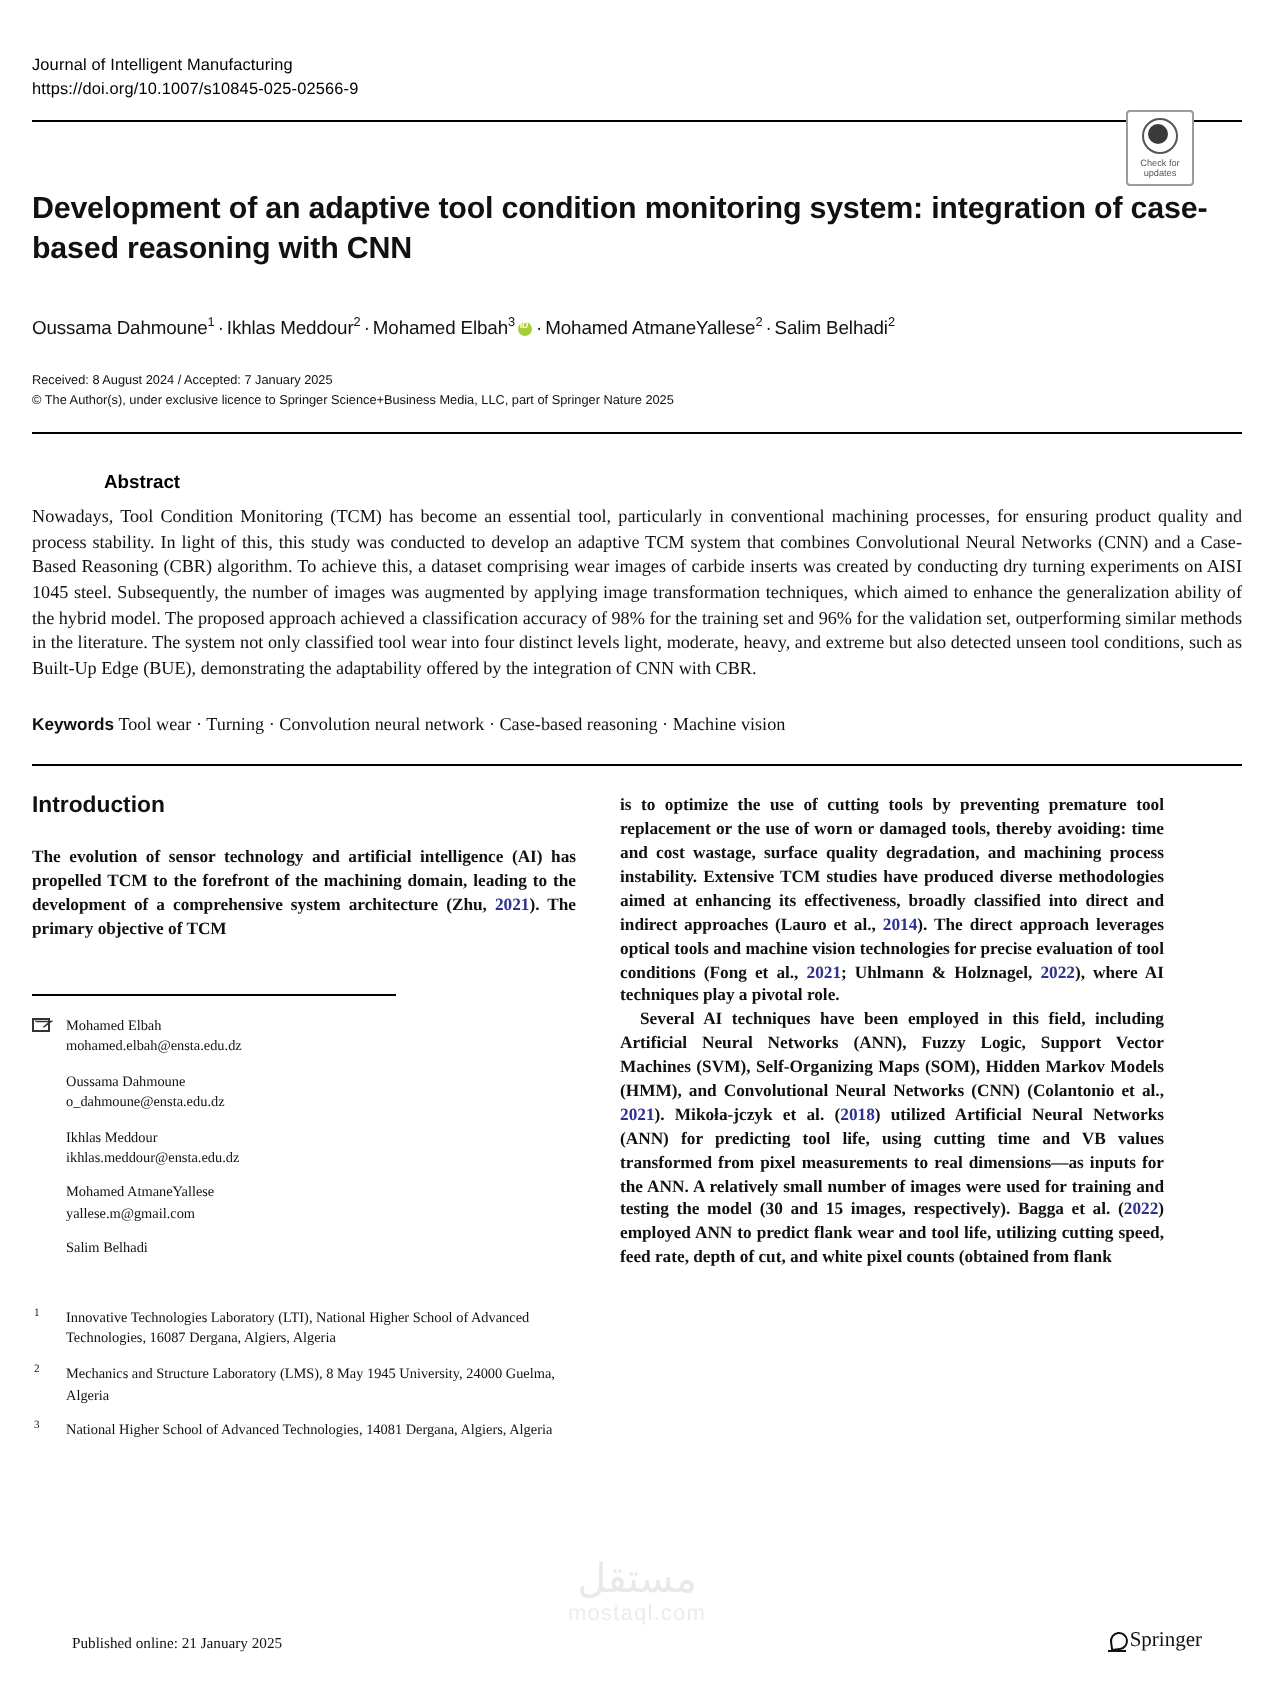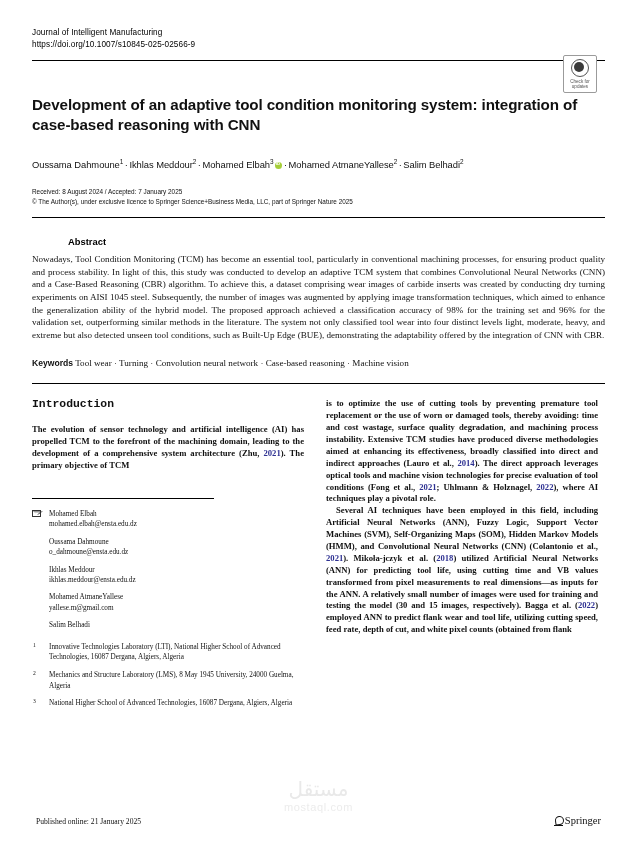--- a/index.html
+++ b/index.html
@@ -13,21 +13,21 @@
     font-family: "Liberation Serif", serif;
     color: #000000;
     position: relative;
     overflow: hidden;
   }
   .page {
     position: relative;
     width: 637px;
     height: 845px;
     box-sizing: border-box;
-    padding: 0 32px;
+    padding: 0 16px;
   }
 
   
   .journal-header {
     padding-top: 27px;
     font-family: "Liberation Sans", sans-serif;
     font-size: 8.2px;
     line-height: 1.45;
     color: #000;
     letter-spacing: 0.01em;
@@ -172,21 +172,21 @@
 
   
   .columns {
     display: flex;
     margin-top: 14px;
     gap: 22px;
   }
   .col { width: 272px; }
 
   .section-head {
-    font-family: Liberation Mono, monospace;
+    font-family: Liberation Sans, sans-serif;
     font-weight: bold;
     font-size: 11.4px;
     color: #111;
     margin-bottom: 14px;
   }
   .para {
     font-size: 8.65px;
     line-height: 1.375;
     text-align: justify;
     color: #111;
@@ -387,31 +387,31 @@
         <div>ikhlas.meddour@ensta.edu.dz</div>
       </div>
       <div class="corr-entry">
         <div>Mohamed AtmaneYallese</div>
         <div>yallese.m@gmail.com</div>
       </div>
       <div class="corr-entry">
         <div>Salim Belhadi</div>
       </div>
 
-      <div class="affil" style="margin-top:11px;">
+      <div class="affil" style="margin-top:24px;">
         <span class="affil-num">1</span>
         <span>Innovative Technologies Laboratory (LTI), National Higher School of Advanced Technologies, 16087 Dergana, Algiers, Algeria</span>
       </div>
       <div class="affil">
         <span class="affil-num">2</span>
         <span>Mechanics and Structure Laboratory (LMS), 8 May 1945 University, 24000 Guelma, Algeria</span>
       </div>
       <div class="affil">
         <span class="affil-num">3</span>
-        <span>National Higher School of Advanced Technologies, 16087 Dergana, Algiers, Algeria</span>
+        <span>National Higher School of Advanced Technologies, 14081 Dergana, Algiers, Algeria</span>
       </div>
     </div>
 
     <div class="col">
       <p class="para"><span>is to optimize the use of cutting tools by preventing premature tool replacement or the use of worn or damaged tools, thereby avoiding: time and cost wastage, surface quality degradation, and machining process instability. Extensive TCM studies have produced diverse methodologies aimed at enhancing its effectiveness, broadly classified into direct and indirect approaches (Lauro et al., </span><span class="cite">2014</span><span>). The direct approach leverages optical tools and machine vision technologies for precise evaluation of tool conditions (Fong et al., </span><span class="cite">2021</span><span>; Uhlmann &amp; Holznagel, </span><span class="cite">2022</span><span>), where AI techniques play a pivotal role.</span></p>
 
       <p class="para"><span>Several AI techniques have been employed in this field, including Artificial Neural Networks (ANN), Fuzzy Logic, Support Vector Machines (SVM), Self-Organizing Maps (SOM), Hidden Markov Models (HMM), and Convolutional Neural Networks (CNN) (Colantonio et al., </span><span class="cite">2021</span><span>). Mikoła-jczyk et al. (</span><span class="cite">2018</span><span>) utilized Artificial Neural Networks (ANN) for predicting tool life, using cutting time and VB values transformed from pixel measurements to real dimensions—as inputs for the ANN. A relatively small number of images were used for training and testing the model (30 and 15 images, respectively). Bagga et al. (</span><span class="cite">2022</span><span>) employed ANN to predict flank wear and tool life, utilizing cutting speed, feed rate, depth of cut, and white pixel counts (obtained from flank</span></p>
     </div>
   </div>
 

